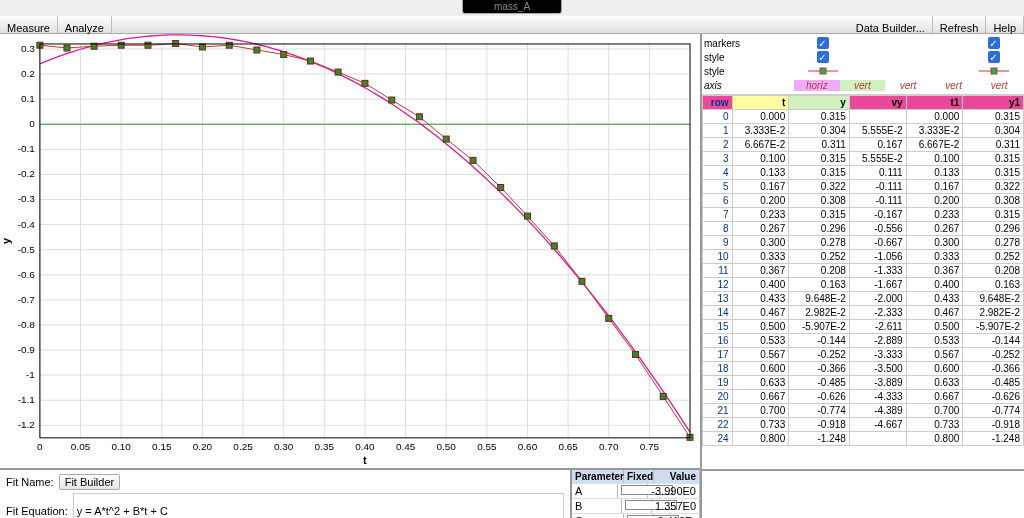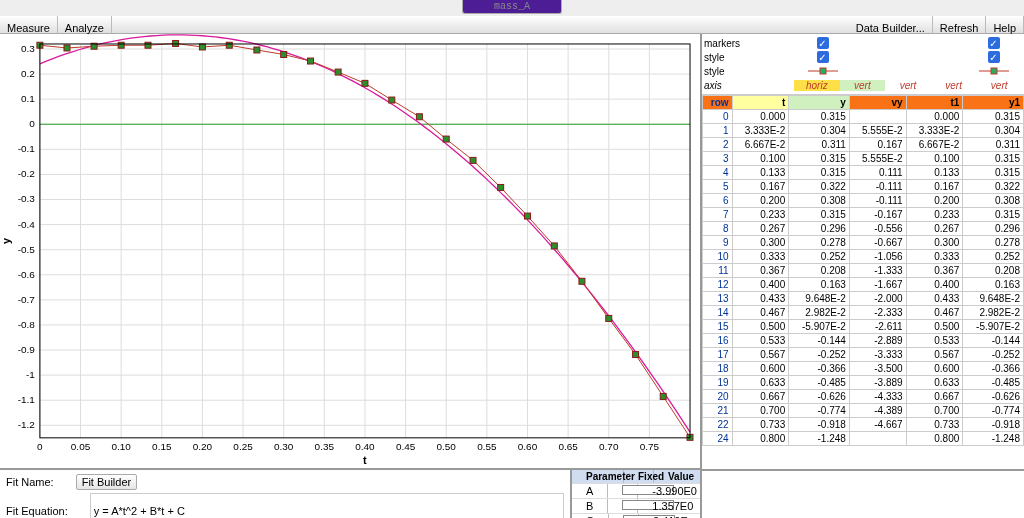--- a/index.html
+++ b/index.html
@@ -11,28 +11,27 @@
     width: 1024px;
     height: 518px;
     overflow: hidden;
     position: relative;
   }
   .title-chip {
     position: absolute;
     top: 0;
     left: 50%;
     transform: translateX(-50%);
-    background: #4c1d95;
+    background: #000000;
     border: 1px solid #aaa;
     border-top: none;
     padding: 1px 31px;
     font-size: 10px;
     color: #888;
     border-radius: 0 0 3px 3px;
-    font-family: Liberation Mono, monospace;
   }
   .menubar {
     position: absolute;
     top: 16px;
     left: 0;
     right: 0;
     height: 18px;
     background: linear-gradient(#fff,#e0e0e0);
     border-bottom: 1px solid #aaa;
     display: flex;
@@ -69,21 +68,21 @@
     flex: 1;
     display: flex;
   }
   .fit-left {
     flex: 1;
     padding: 4px 6px;
     display: flex;
     flex-direction: column;
     gap: 3px;
   }
-  .fit-row { display: flex; align-items: center; gap: 22px; }
+  .fit-row { display: flex; align-items: center; gap: 5px; }
   .fit-row input[type=text] {
     flex: 1;
     border: 1px solid #ccc;
     padding: 11px 3px;
     font: inherit;
   }
   .fit-select { flex: 1; display: flex; align-items: center; border: 1px solid #ccc; padding: 1px 3px; background: #fff; }
   .fit-select .sel-btn {
     width: 14px;
     height: 14px;
@@ -108,42 +107,42 @@
     cursor: pointer;
     text-align: center;
   }
   .param-panel {
     width: 130px;
     border-left: 2px solid #999;
     display: flex;
     flex-direction: column;
   }
   .param-hdr { display: flex; background: #d0dcf0; font-size: 10px; font-weight: bold; }
-  .param-hdr span, .param-row span { padding: 1px 14px; border-right: 1px solid #bbb; }
+  .param-hdr span, .param-row span { padding: 1px 3px; border-right: 1px solid #bbb; }
   .param-hdr span:nth-child(1), .param-row span:nth-child(1){ width: 52px; }
   .param-hdr span:nth-child(2), .param-row span:nth-child(2){ width: 30px; text-align: left;}
   .param-hdr span:nth-child(3), .param-row span:nth-child(3){ flex:1; text-align: right;}
   .param-row { display: flex; border-top: 1px solid #ddd; }
   .param-row .chk { width:10px;height:10px;border:1px solid #888;display:inline-block;background:#fff;}
   .right-col {
     flex: 1;
     background: #fff;
     display: flex;
     flex-direction: column;
     font-size: 10px;
   }
   .series-hdr { padding: 2px 2px; border-bottom:1px solid #ccc; }
   .series-hdr .row { display:flex; align-items:center; height: 14px;}
   .series-hdr .lbl { width: 90px; }
   .series-hdr .cell { flex:1; display:flex; align-items:center; justify-content:center;}
   .chkbox { width:12px;height:12px;border-radius:2px;background:#2d6cdf;display:inline-flex;align-items:center;justify-content:center;color:#fff;font-size:10px;}
   .data-table { flex:1; overflow:auto; }
   .data-table table { border-collapse: collapse; width: 100%; font-size:10px;}
   .data-table th, .data-table td { border: 1px solid #ccc; padding: 0 3px; text-align: right; height:13px; line-height:13px; white-space:nowrap;}
-  .data-table th { background: #f97316; font-weight: bold;}
+  .data-table th { background: #ec4899; font-weight: bold;}
   .data-table .row-hdr { color: #003399; }
   .data-table td:first-child { color:#003399; text-align:right; background:#fff;}
   .highlight-col1 { background: #ffffa0 !important; }
   .highlight-col2 { background: #d0f0c0 !important; }
   .rightcol-bottom { border-top: 2px solid #999; height: 49px; background:#fff;}
 </style>
 </head>
 <body>
 
 <div class="title-chip">mass_A</div>
@@ -340,21 +339,21 @@
         <span class="cell"></span>
         <span class="cell">
           <svg width="30" height="10">
               <line x1="0" y1="5" x2="30" y2="5" stroke="#c0392b"></line>
               <rect x="12" y="2" width="6" height="6" fill="#27ae60" stroke="#c0392b"></rect>
             </svg>
         </span>
       </div>
       <div class="row">
         <span class="lbl" style="font-style:italic;">axis</span>
-        <span class="cell" style="background:#fde047;font-style:italic;color:#c0392b;">horiz</span>
+        <span class="cell" style="background:#f0abfc;font-style:italic;color:#c0392b;">horiz</span>
         <span class="cell" style="background:#d0f0c0;font-style:italic;color:#c0392b;">vert</span>
         <span class="cell" style="font-style:italic;color:#c0392b;">vert</span>
         <span class="cell" style="font-style:italic;color:#c0392b;">vert</span>
         <span class="cell" style="font-style:italic;color:#c0392b;">vert</span>
       </div>
     </div>
     <div class="data-table">
       <table id="data-tbl">
         <thead>
           <tr>

